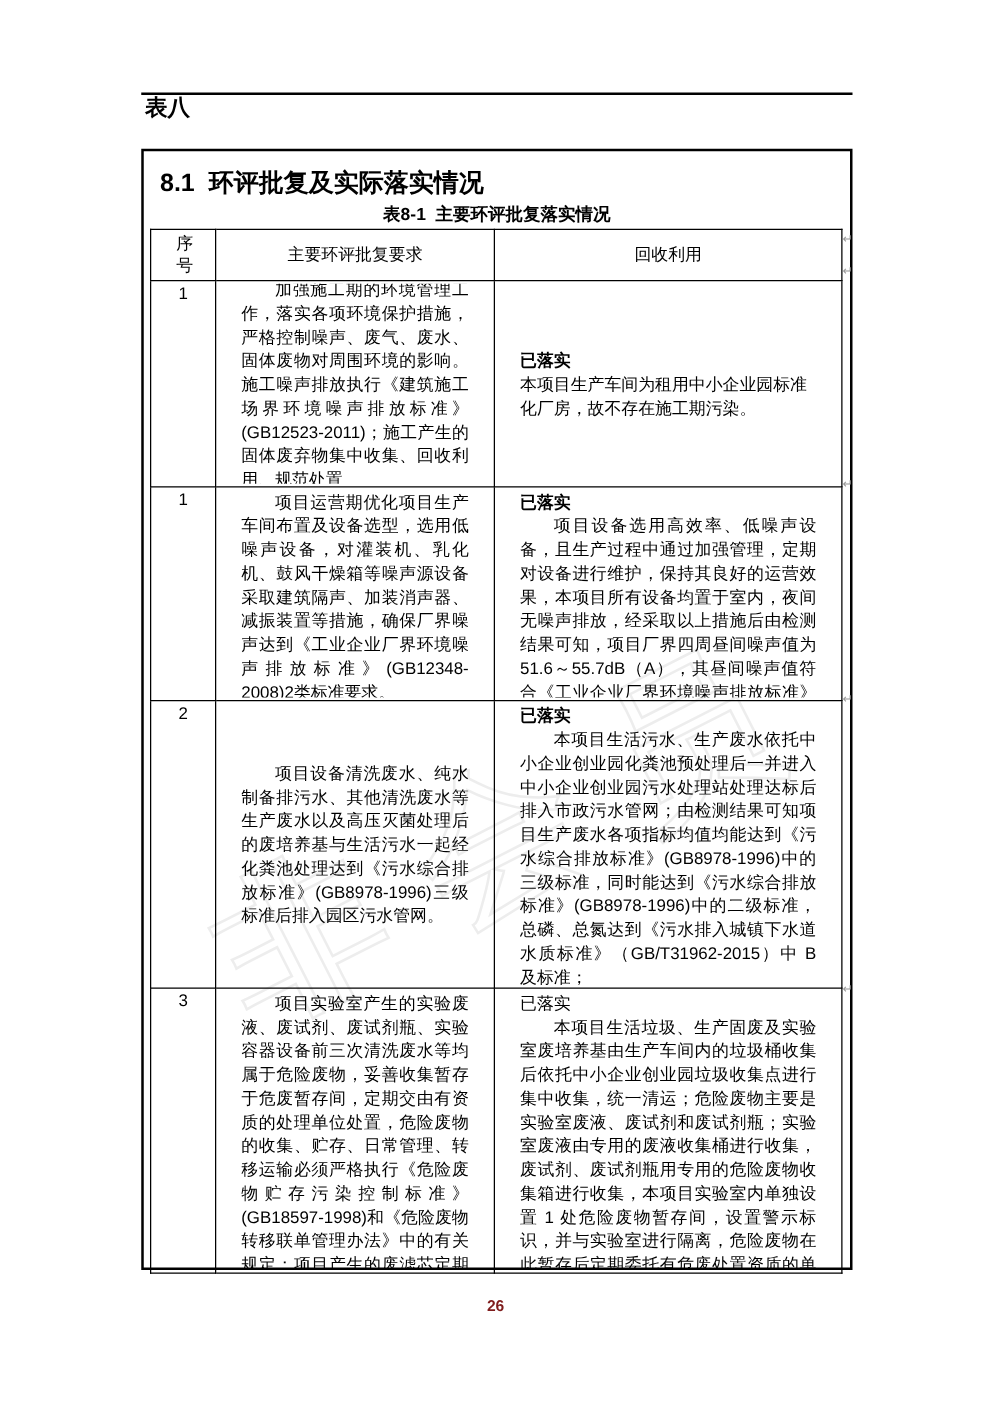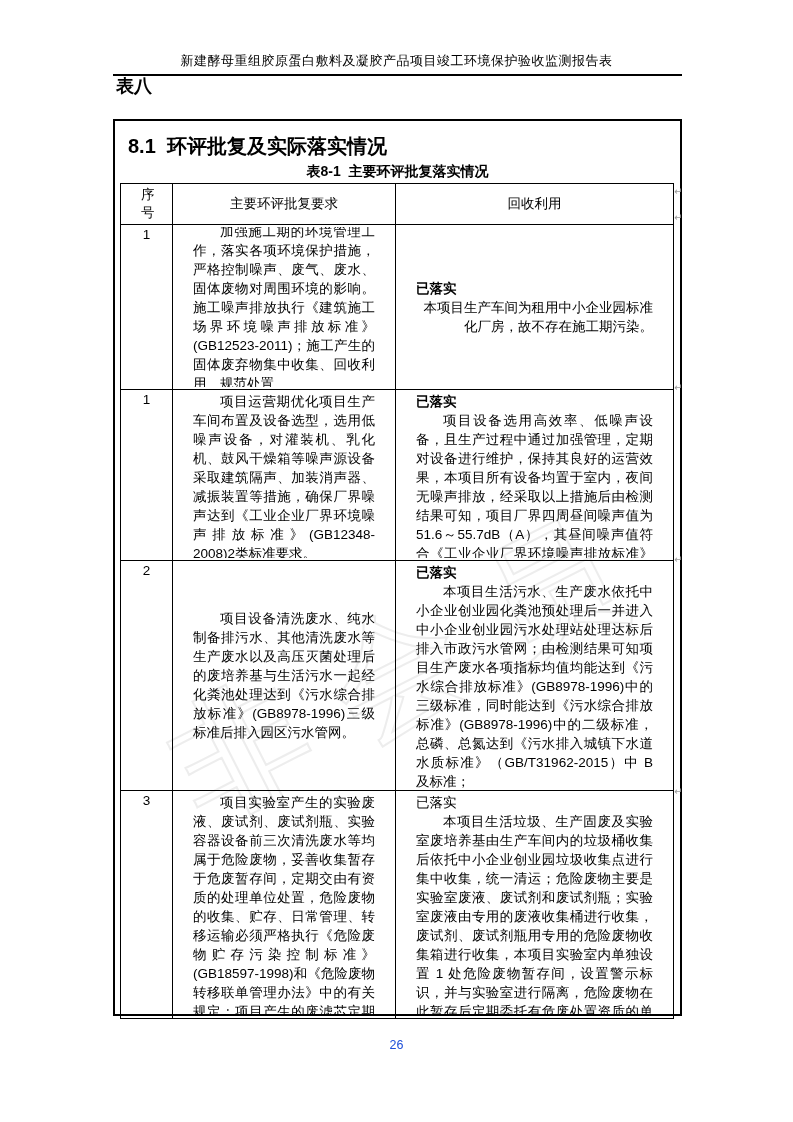--- a/index.html
+++ b/index.html
@@ -22,39 +22,38 @@
         font-size:13.5px;vertical-align:top;background:transparent;}
   table.main th{height:22px;font-weight:normal;text-align:center;vertical-align:middle;}
   td.seq{text-align:center;vertical-align:middle;}
   .cb{overflow:hidden;line-height:19px;}
   .cb.h1{height:160px;}
   .cb.h2{height:166px;}
   .cb.h3{height:225px;}
   .cb.h4{height:223px;}
   .cb.mid{display:flex;flex-direction:column;justify-content:center;}
   .para{margin:0;text-indent:2em;text-align:justify;}
-  .cpara{margin:0;text-align:right;}
+  .cpara{margin:0;text-align:left;}
   .lab{display:block;}
   .lab.bold{font-weight:bold;}
   .watermark{position:absolute;left:140px;top:700px;z-index:1;
         transform:rotate(-27deg);transform-origin:left top;
         font-size:135px;letter-spacing:38px;white-space:nowrap;
         color:#ffffff;-webkit-text-stroke:2px #ededed;}
   .cell-mark{position:absolute;left:674px;font-size:10px;color:#999;z-index:3;}
   .footer-pagenum{position:absolute;top:1038px;left:0;width:100%;text-align:center;
-        font-size:12.5px;color:#1d4ed8;}
+        font-size:12.5px;color:#7f1d1d;font-weight:bold;}
 </style>
 </head>
 <body>
 
 <div id="page">
 
   <div class="watermark">非会员</div>
 
-  <div class="header-title">新建酵母重组胶原蛋白敷料及凝胶产品项目竣工环境保护验收监测报告表</div>
   <div class="header-rule"></div>
 
   <div class="table8-label">表八</div>
 
   <div class="outer-box">
     <div class="section-heading">8.1  环评批复及实际落实情况</div>
     <div class="table-caption">表8-1  主要环评批复落实情况</div>
 
     <table class="main">
       <colgroup>

